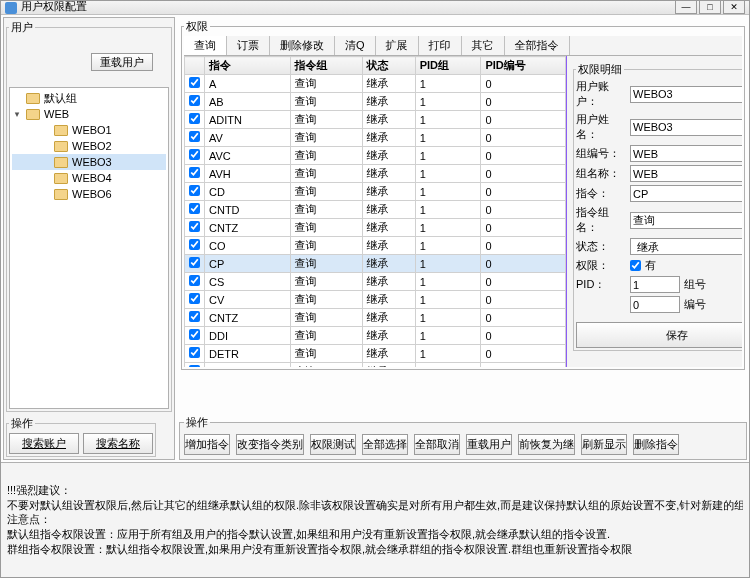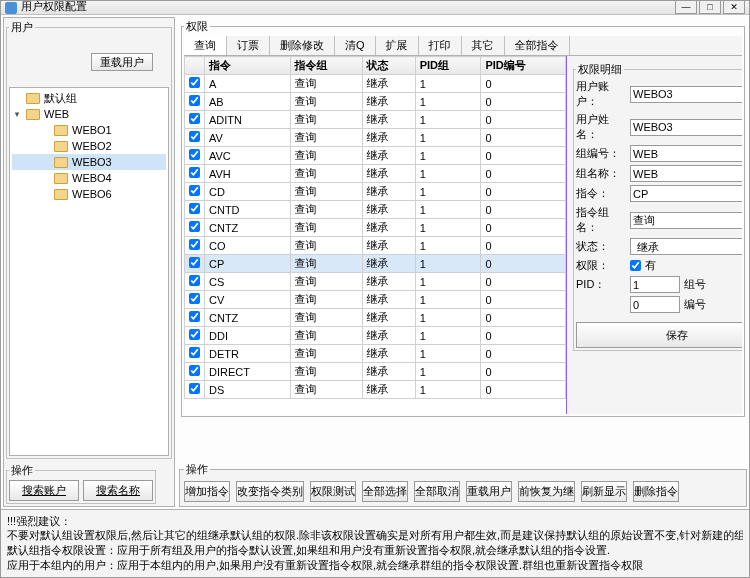--- a/index.html
+++ b/index.html
@@ -35,21 +35,21 @@
 input[type=checkbox] { width: 11px; height: 11px; }
 .detail-panel { width: 175px; padding: 4px; background: #f4f4f4; overflow: auto; }
 .detail-row { display: flex; align-items: center; margin-bottom: 3px; gap: 4px; }
 .detail-row label { width: 50px; text-align: left; }
 .detail-row input[type=text], .detail-row select { flex: 1; border: 1px solid #9a9a9a; height: 17px; padding: 0 2px; background: #fff; }
 .save-btn { width: 100%; height: 26px; margin-top: 6px; border: 1px solid #9a9a9a; background: linear-gradient(#fff,#e8e8e8); cursor: pointer; }
 .op-panel { border: 1px solid #b0b0b0; margin: 2px 0 0 0; padding: 4px; background: #f4f4f4; display: flex; gap: 6px; flex-wrap: wrap; }
 .op-btn { border: 1px solid #9a9a9a; background: linear-gradient(#fff,#e8e8e8); padding: 2px 0; cursor: pointer; }
 .op-panel-left { width: 150px; margin: 2px; }
 .op-panel-left .op-btn { flex: 1; text-decoration: underline; }
-.footer { border-top: 1px solid #b0b0b0; background: #f4f4f4; padding: 4px 6px; line-height: 1.35; overflow: hidden; }
+.footer { border-top: 1px solid #b0b0b0; background: #f4f4f4; padding: 20px 6px; line-height: 1.35; overflow: hidden; }
 .footer p { white-space: nowrap; overflow: hidden; text-overflow: clip; }
 </style>
 </head>
 <body>
 
 <div class="window">
   <div class="titlebar">
     <div class="titlebar-icon"></div>
     <span>用户权限配置</span>
     <div class="title-controls">
@@ -355,16 +355,17 @@
             <button class="op-btn">刷新显示</button>
             <button class="op-btn">删除指令</button>
           </div>
       </fieldset>
     </div>
   </div>
 
   <div class="footer">
     <p>!!!强烈建议：</p>
     <p>不要对默认组设置权限后,然后让其它的组继承默认组的权限.除非该权限设置确实是对所有用户都生效,而是建议保持默认组的原始设置不变,针对新建的组进行权限</p>
+    <p>注意点：</p>
     <p>默认组指令权限设置：应用于所有组及用户的指令默认设置,如果组和用户没有重新设置指令权限,就会继承默认组的指令设置.</p>
-    <p>应用于本组内的用户：应用于本组内的用户,如果用户没有重新设置指令权限,就会继承群组的指令权限设置.群组也重新设置指令权限</p>
+    <p>群组指令权限设置：默认组指令权限设置,如果用户没有重新设置指令权限,就会继承群组的指令权限设置.群组也重新设置指令权限</p>
   </div>
 </div>
 
 </body></html>

